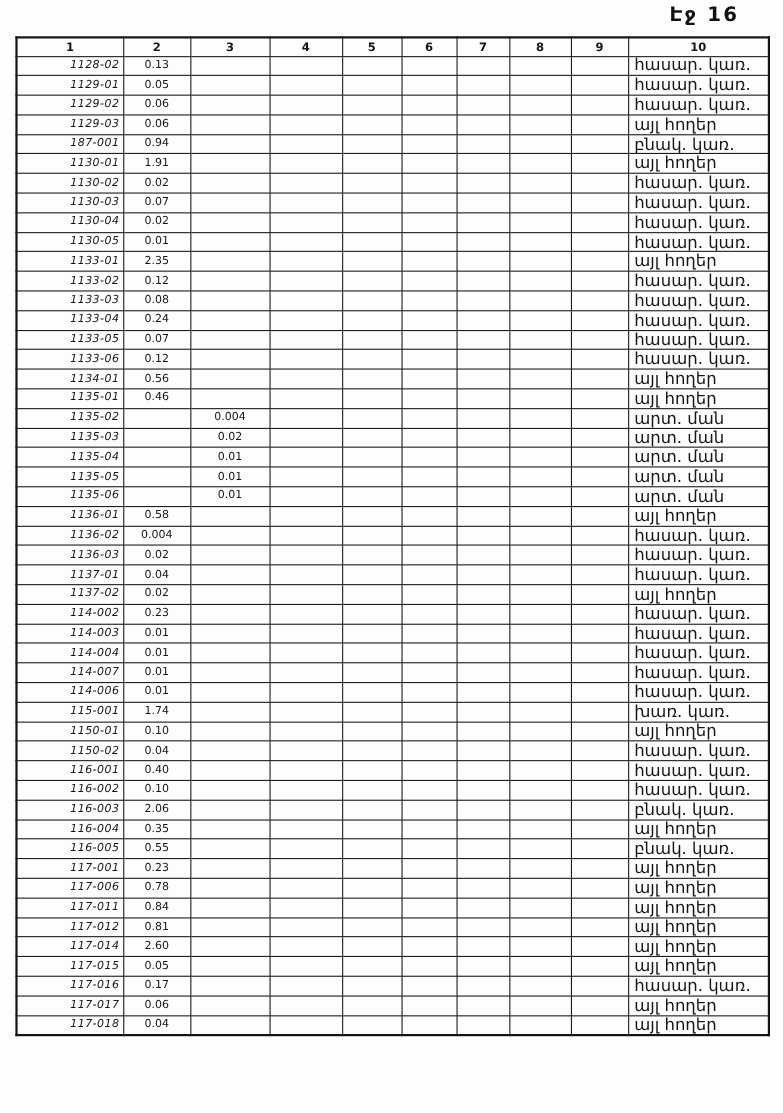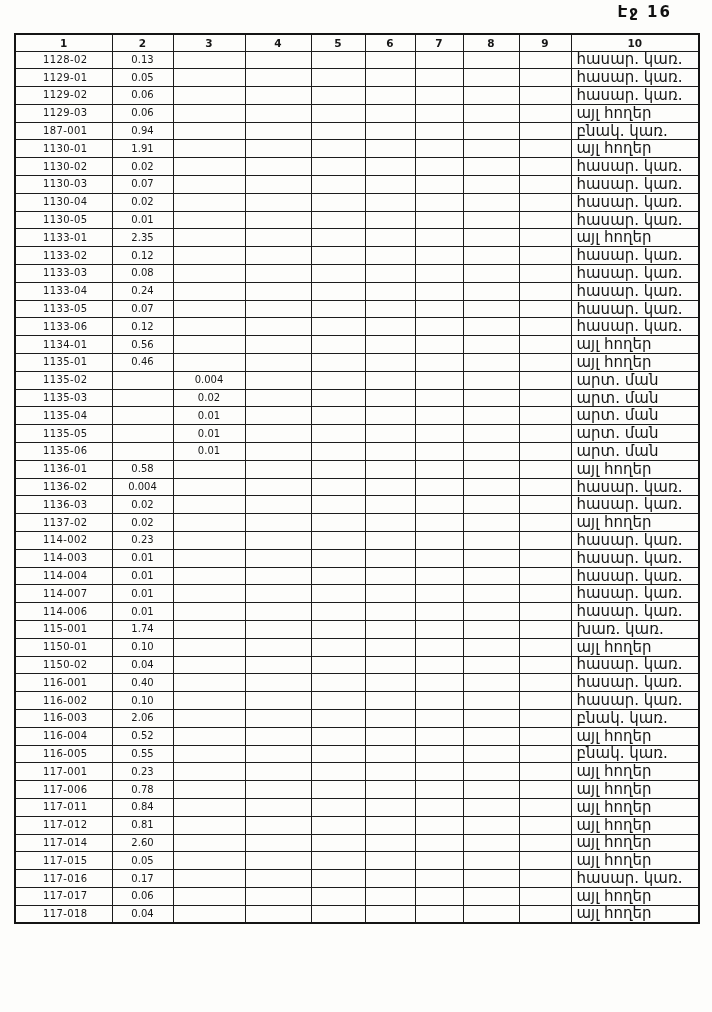--- a/index.html
+++ b/index.html
@@ -10,21 +10,21 @@
     background: #fdfdfb;
     font-family: "DejaVu Sans", sans-serif;
     color: #161616;
     position: relative;
     overflow: hidden;
   }
   .page-label {
     position: absolute;
     top: 3px;
     right: 40px;
-    font-size: 15px;
+    font-size: 18px;
     font-weight: bold;
     letter-spacing: 2px;
     color: #111;
   }
   table.land-table {
     position: absolute;
     top: 33px;
     left: 14px;
     width: 684px;
     border-collapse: collapse;
@@ -41,21 +41,21 @@
     overflow: hidden;
     white-space: nowrap;
     vertical-align: middle;
   }
   .land-table thead th {
     font-weight: bold;
     text-align: center;
     font-size: 10.5px;
     height: 17px;
   }
-  .land-table td.c1 { text-align: center; padding-left: 6px; letter-spacing: 0.4px; }
+  .land-table td.c1 { text-align: right; padding-left: 6px; letter-spacing: 0.4px; font-style: italic; }
   .land-table td.c2,
   .land-table td.c3 { text-align: center; }
   .land-table td.c10 { text-align: left; padding-left: 5px; font-size: 15px; }
 </style>
 </head>
 <body>
 
 <div class="page-label">Էջ 16</div>
 
 <table class="land-table">
@@ -392,20 +392,32 @@
         <td class="c3"></td>
         <td class="c4"></td>
         <td class="c5"></td>
         <td class="c6"></td>
         <td class="c7"></td>
         <td class="c8"></td>
         <td class="c9"></td>
         <td class="c10">հասար. կառ.</td>
       </tr>
       <tr>
+        <td class="c1">1137-01</td>
+        <td class="c2">0.04</td>
+        <td class="c3"></td>
+        <td class="c4"></td>
+        <td class="c5"></td>
+        <td class="c6"></td>
+        <td class="c7"></td>
+        <td class="c8"></td>
+        <td class="c9"></td>
+        <td class="c10">հասար. կառ.</td>
+      </tr>
+      <tr>
         <td class="c1">1137-02</td>
         <td class="c2">0.02</td>
         <td class="c3"></td>
         <td class="c4"></td>
         <td class="c5"></td>
         <td class="c6"></td>
         <td class="c7"></td>
         <td class="c8"></td>
         <td class="c9"></td>
         <td class="c10">այլ հողեր</td>
@@ -537,21 +549,21 @@
         <td class="c4"></td>
         <td class="c5"></td>
         <td class="c6"></td>
         <td class="c7"></td>
         <td class="c8"></td>
         <td class="c9"></td>
         <td class="c10">բնակ. կառ.</td>
       </tr>
       <tr>
         <td class="c1">116-004</td>
-        <td class="c2">0.52</td>
+        <td class="c2">0.35</td>
         <td class="c3"></td>
         <td class="c4"></td>
         <td class="c5"></td>
         <td class="c6"></td>
         <td class="c7"></td>
         <td class="c8"></td>
         <td class="c9"></td>
         <td class="c10">այլ հողեր</td>
       </tr>
       <tr>

